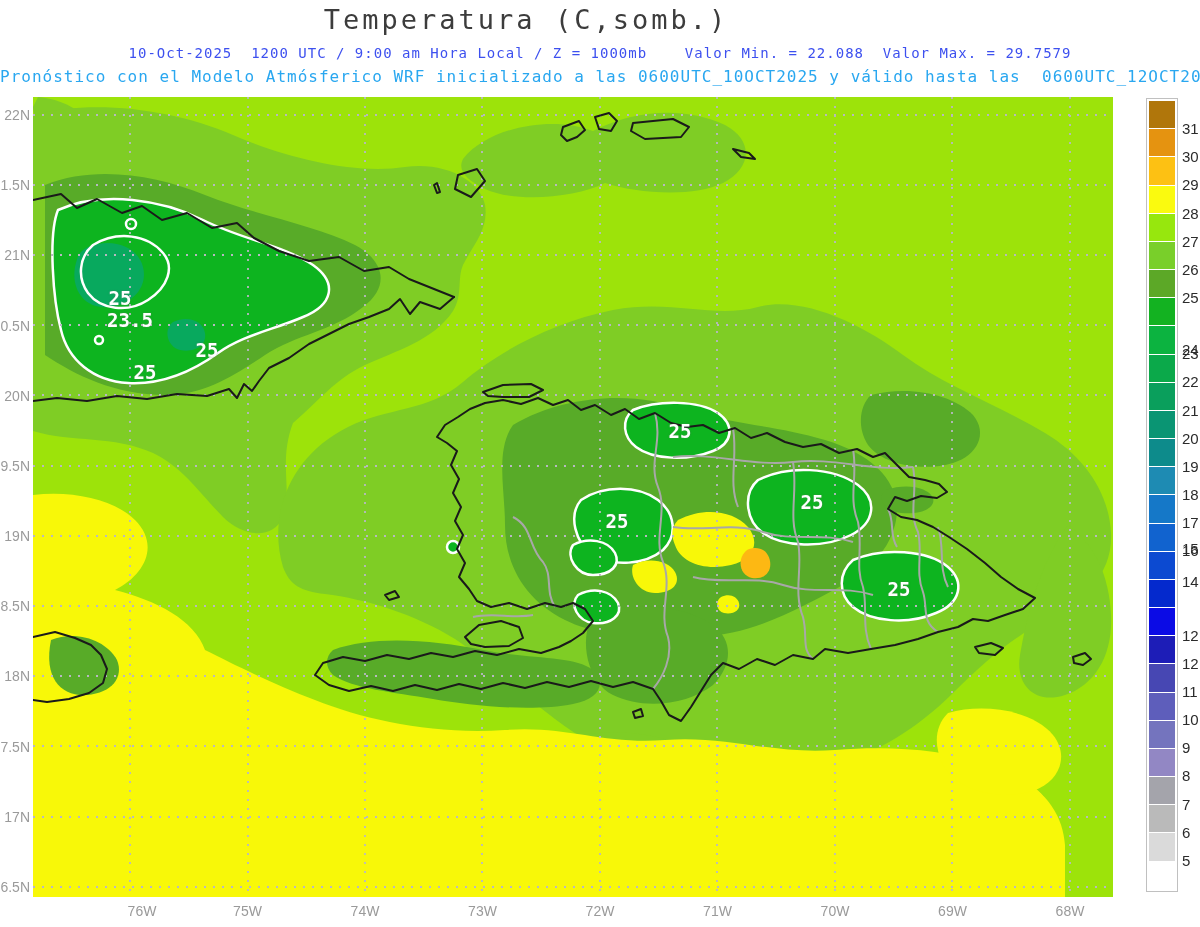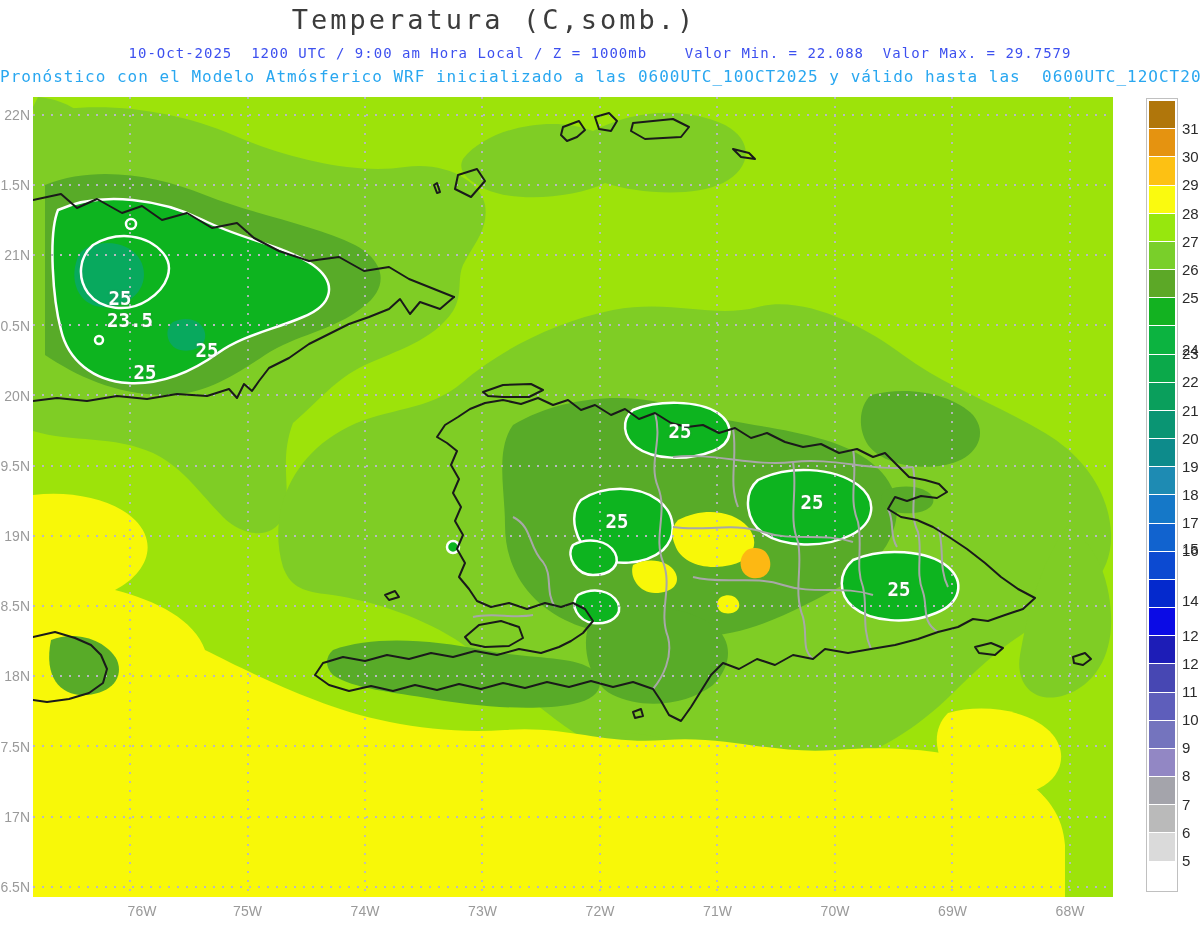--- a/index.html
+++ b/index.html
@@ -1,19 +1,19 @@
 <!DOCTYPE html>
 <html style="--sea: #9de30a; --green_26_27: #7fcd25; --green_25_26: #58ab28; --green_24_25: #0db41f; --teal_23_24: #08a95e; --yellow_28_29: #f8f808; --orange_29_30: #fdb813; --coastline: #1a1a1a; --province_border: #a8a8a8; --grid: #b8b8c2;"><head>
 <meta charset="utf-8">
 <style>
   html,body{margin:0;padding:0;background:#ffffff;}
   body{width:1200px;height:927px;position:relative;font-family:"DejaVu Sans Mono",monospace;}
   .stage{position:absolute;left:0;top:0;width:1200px;height:927px;overflow:hidden;}
-  .title{position:absolute;left:16px;top:4px;width:956px;text-align:center;
-         font-size:27px;letter-spacing:3px;color:#3c3c3c;font-weight:400;}
+  .title{position:absolute;left:0;top:4px;width:956px;text-align:center;
+         font-size:27px;letter-spacing:3px;color:#3c3c3c;font-weight:400;padding-left:48px;}
   .sub{position:absolute;width:1200px;text-align:center;white-space:pre;}
   .sub1{top:45px;font-size:14px;color:#3d50ef;letter-spacing:1px;}
   .sub2{top:67px;font-size:16px;color:#29a7f0;letter-spacing:1px;}
   .map{position:absolute;left:33px;top:97px;width:1080px;height:800px;}
   .map svg{display:block;}
   .lat-label{position:absolute;width:40px;text-align:right;transform:translateY(-50%);
      font-family:"Liberation Sans",sans-serif;font-size:14px;color:#9a9a9a;}
   .lon-label{position:absolute;transform:translateX(-50%);top:903px;
      font-family:"Liberation Sans",sans-serif;font-size:14px;color:#9a9a9a;}
   .cbar{position:absolute;left:1146px;top:98px;width:26px;height:788px;background:#fff;
@@ -235,21 +235,21 @@
       <div class="cbar-label" style="top: 325.12px; margin-top: 24px;">24</div>
       <div class="cbar-label" style="top: 353.26px;">23</div>
       <div class="cbar-label" style="top: 381.4px;">22</div>
       <div class="cbar-label" style="top: 409.54px;">21</div>
       <div class="cbar-label" style="top: 437.68px;">20</div>
       <div class="cbar-label" style="top: 465.82px;">19</div>
       <div class="cbar-label" style="top: 493.96px;">18</div>
       <div class="cbar-label" style="top: 522.1px;">17</div>
       <div class="cbar-label" style="top: 550.24px;">16</div>
       <div class="cbar-label" style="top: 548px;">15</div>
-      <div class="cbar-label" style="top: 600px;">14</div>
+      <div class="cbar-label" style="top: 581px;">14</div>
       <div class="cbar-label" style="top: 634.66px;">12</div>
       <div class="cbar-label" style="top: 662.8px;">12</div>
       <div class="cbar-label" style="top: 690.94px;">11</div>
       <div class="cbar-label" style="top: 719.08px;">10</div>
       <div class="cbar-label" style="top: 747.22px;">9</div>
       <div class="cbar-label" style="top: 775.36px;">8</div>
       <div class="cbar-label" style="top: 803.5px;">7</div>
       <div class="cbar-label" style="top: 831.64px;">6</div>
       <div class="cbar-label" style="top: 859.78px;">5</div>
     </div>

